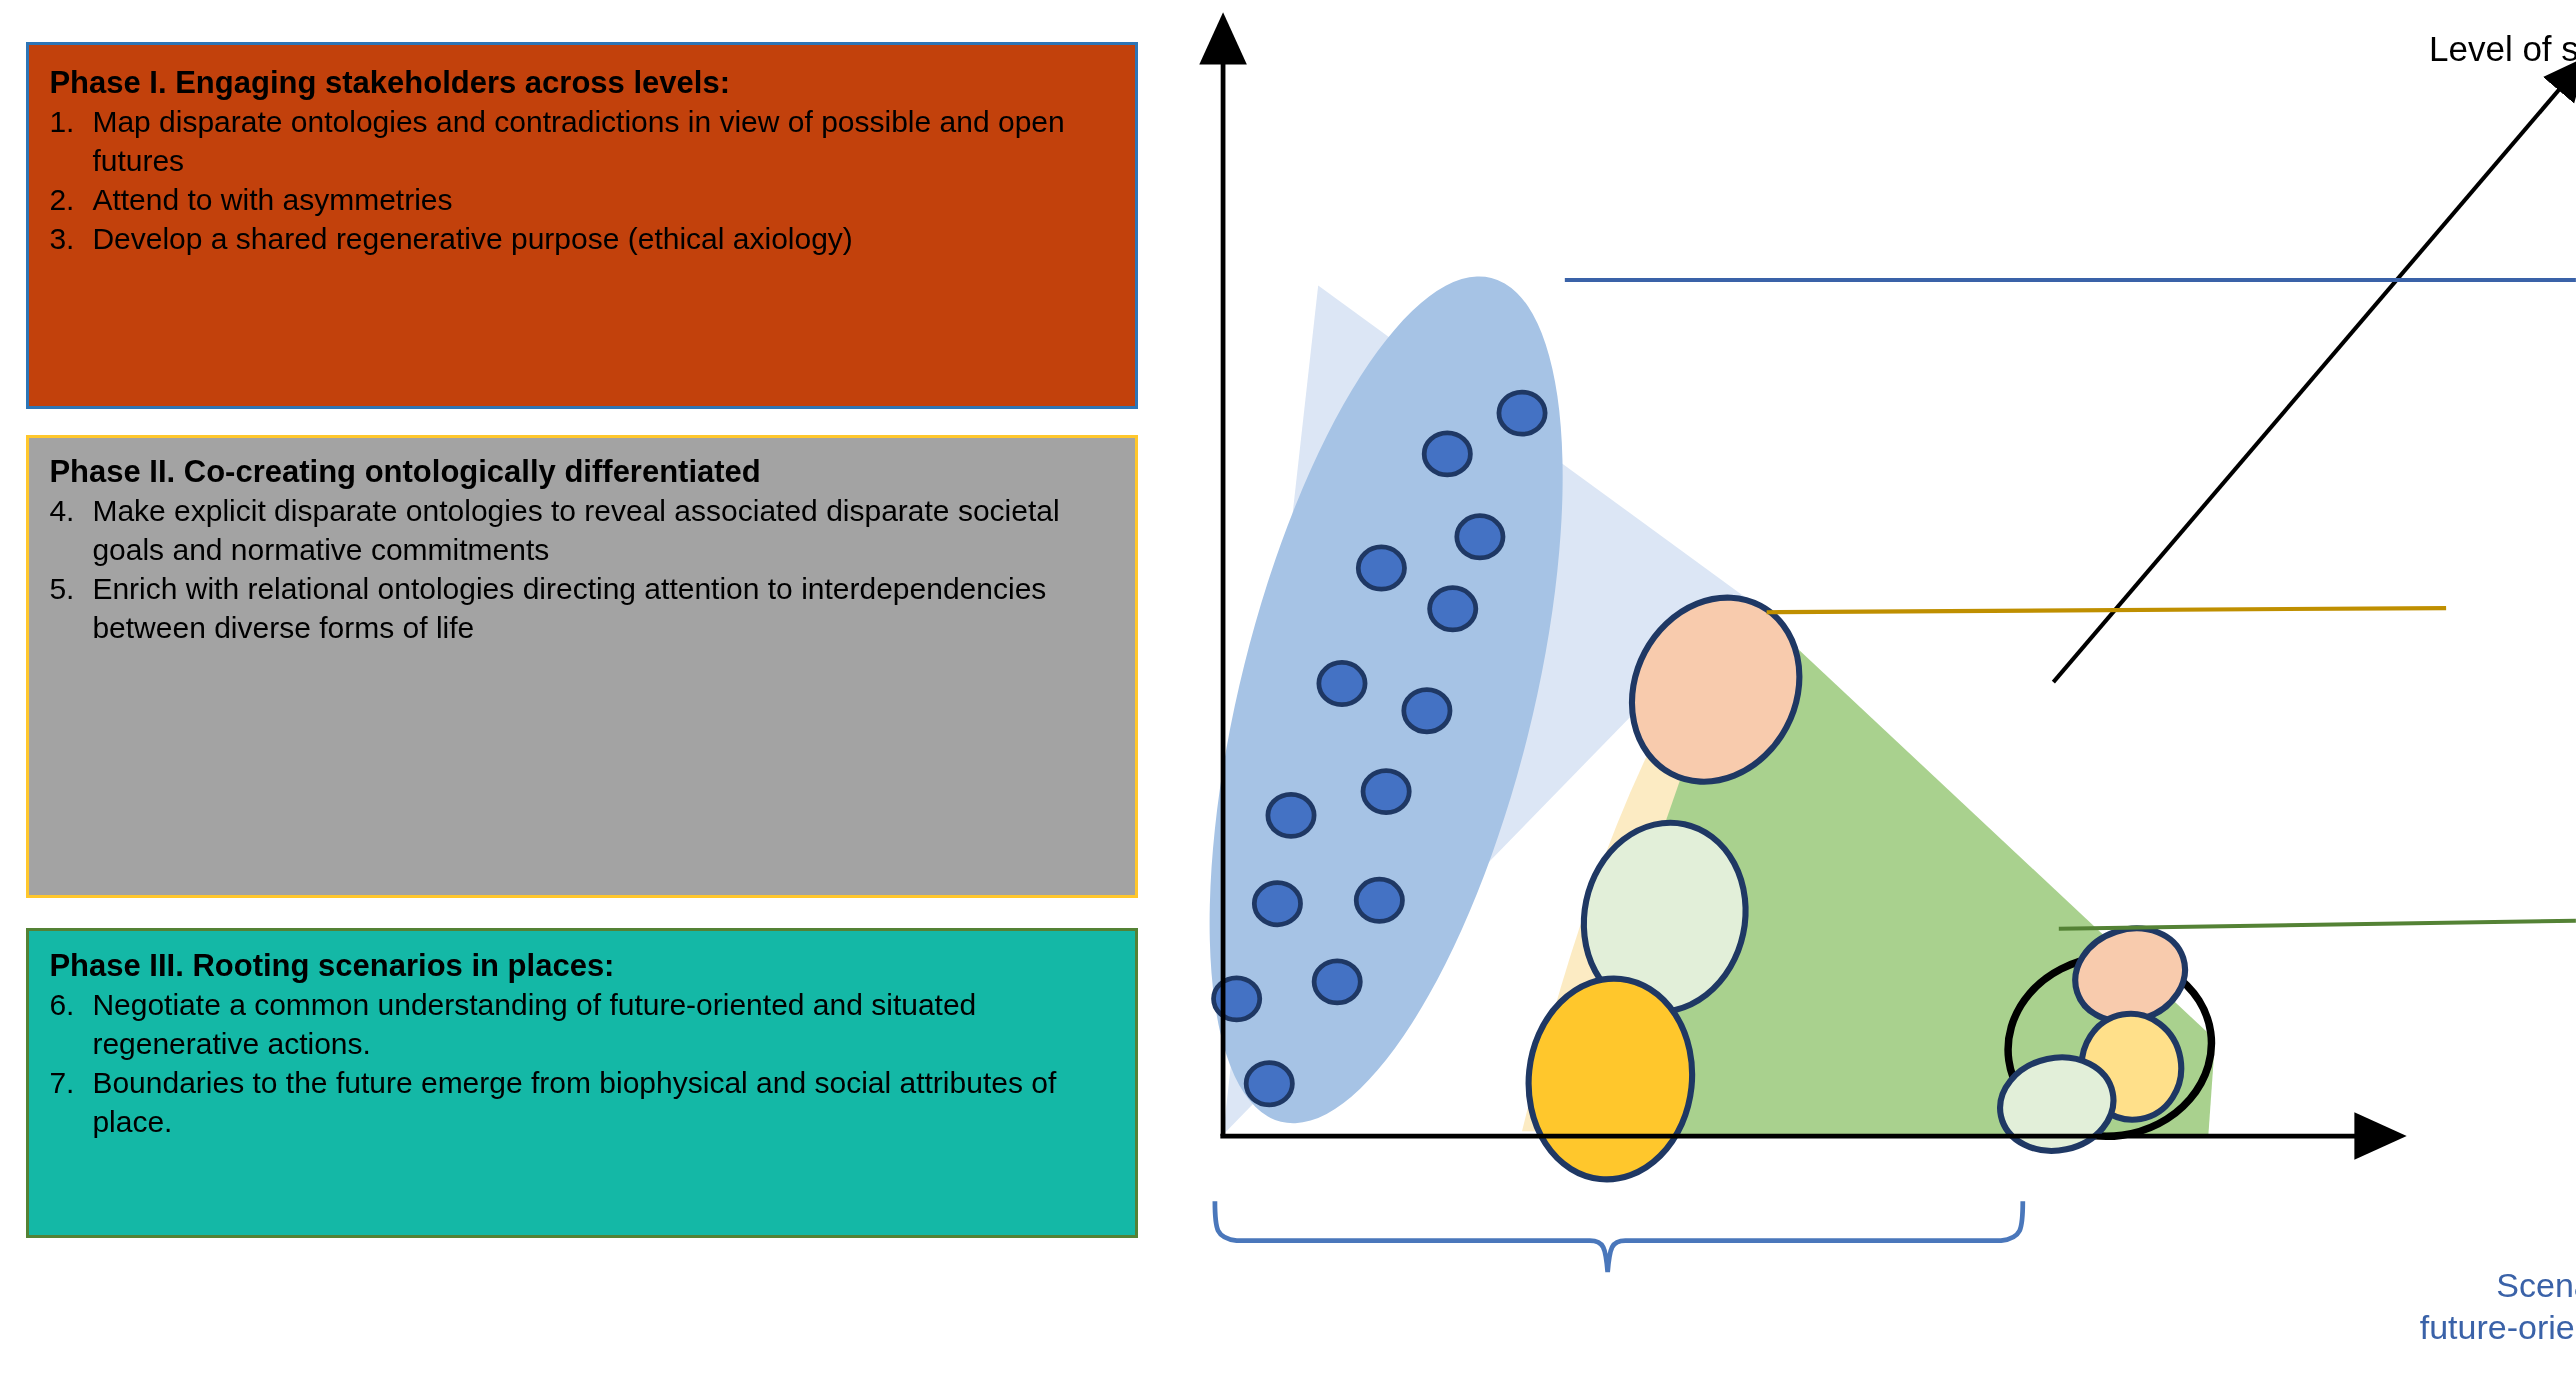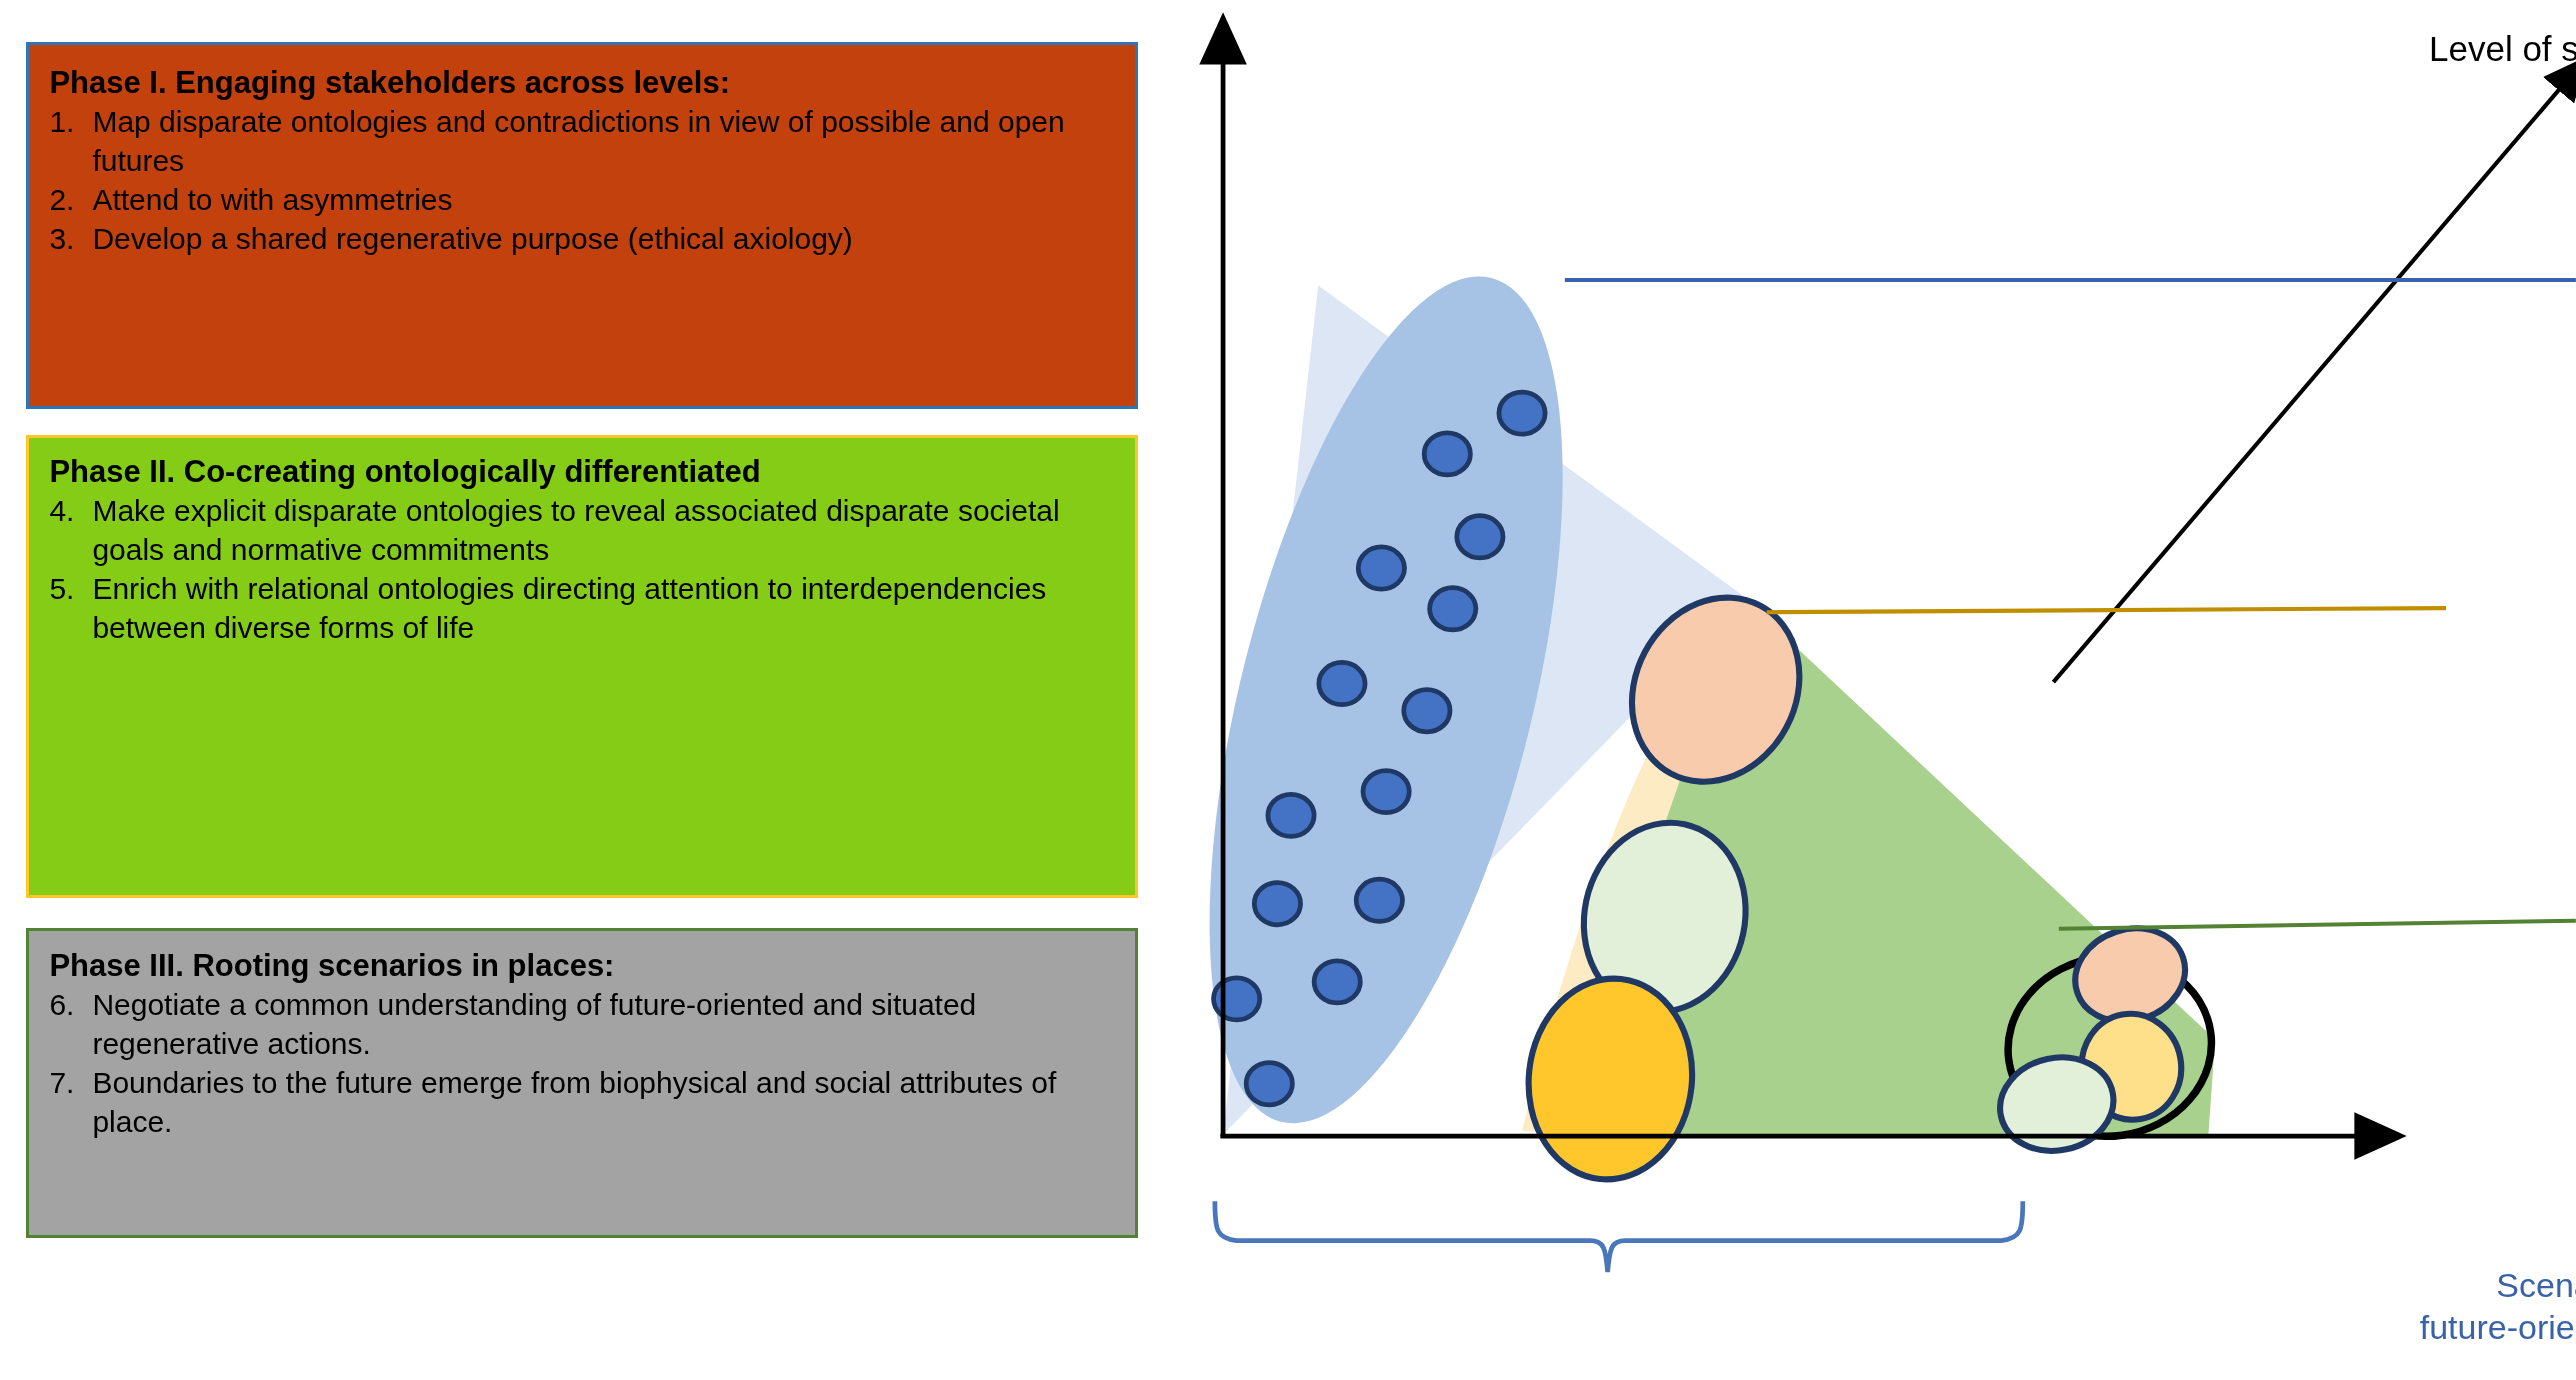--- a/index.html
+++ b/index.html
@@ -12,24 +12,24 @@
   .phase .title{font-weight:bold;display:block;}
   .ol{list-style:none;margin:0;padding:0;}
   .li{display:flex;align-items:flex-start;}
   .li .num{flex:0 0 auto;text-align:left;}
   .li .txt{flex:1 1 auto;}
 
   #phase1{left:26px;top:42px;width:1112px;height:367px;
           background:#c2410c;border:3.4px solid #2E75B6;
           padding:17.7px 19px 6.8px 20.4px;}
   #phase2{left:26px;top:435px;width:1112px;height:463px;
-          background:#84cc16;border:3.4px solid #FFC72C;
+          background:#a3a3a3;border:3.4px solid #FFC72C;
           padding:13.6px 19px 6.8px 20.4px;}
   #phase3{left:26px;top:928px;width:1112px;height:310px;
-          background:#a3a3a3;border:3.4px solid #548235;
+          background:#14b8a6;border:3.4px solid #548235;
           padding:15px 19px 6.8px 20.4px;}
 
   #phase1 .title,#phase2 .title,#phase3 .title{font-size:31px;line-height:39px;color:#000;}
   #phase1 .li,#phase2 .li,#phase3 .li{font-size:30px;line-height:39px;color:#000;}
   #phase1 .num{width:43px;}
   #phase2 .num{width:43px;}
   #phase3 .num{width:43px;}
   #phase2 .title.l2{text-indent:6.8px;}
 
   

